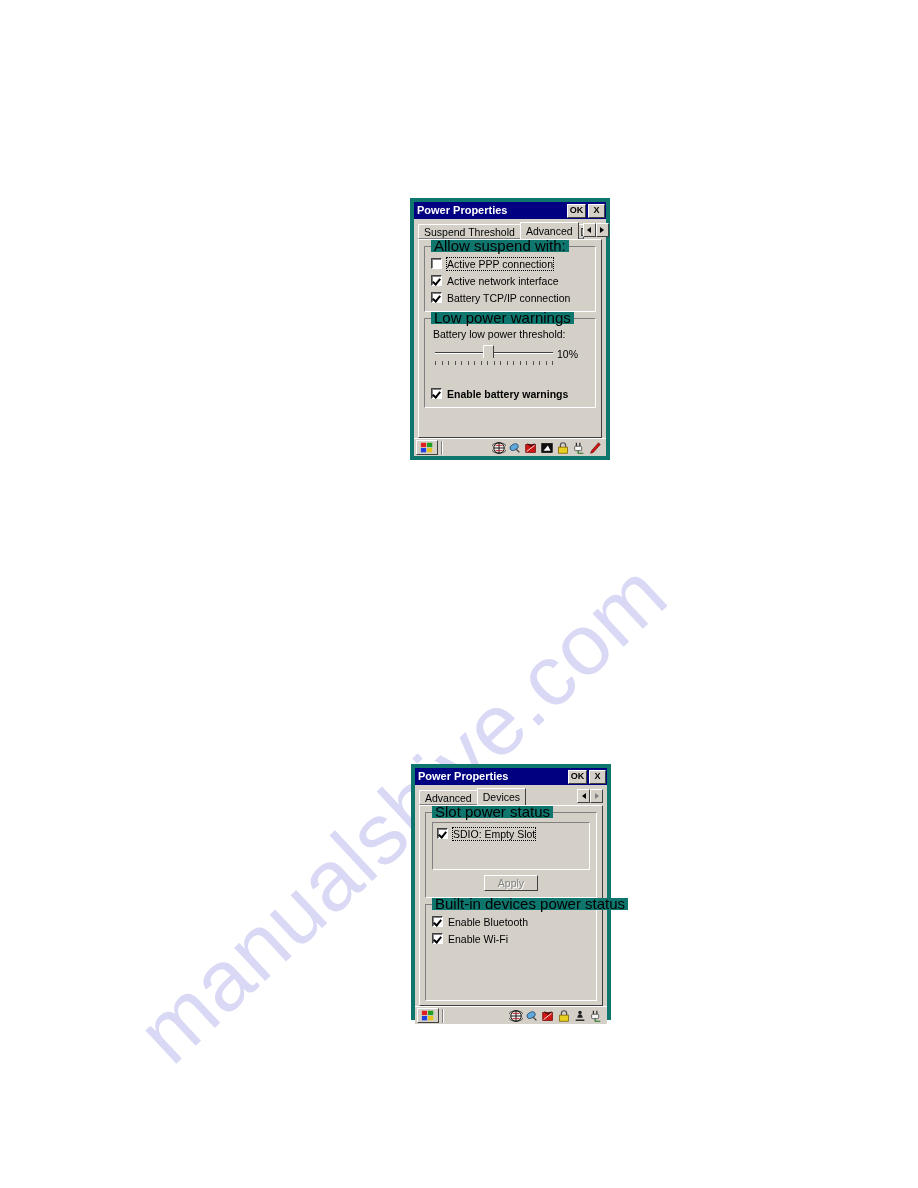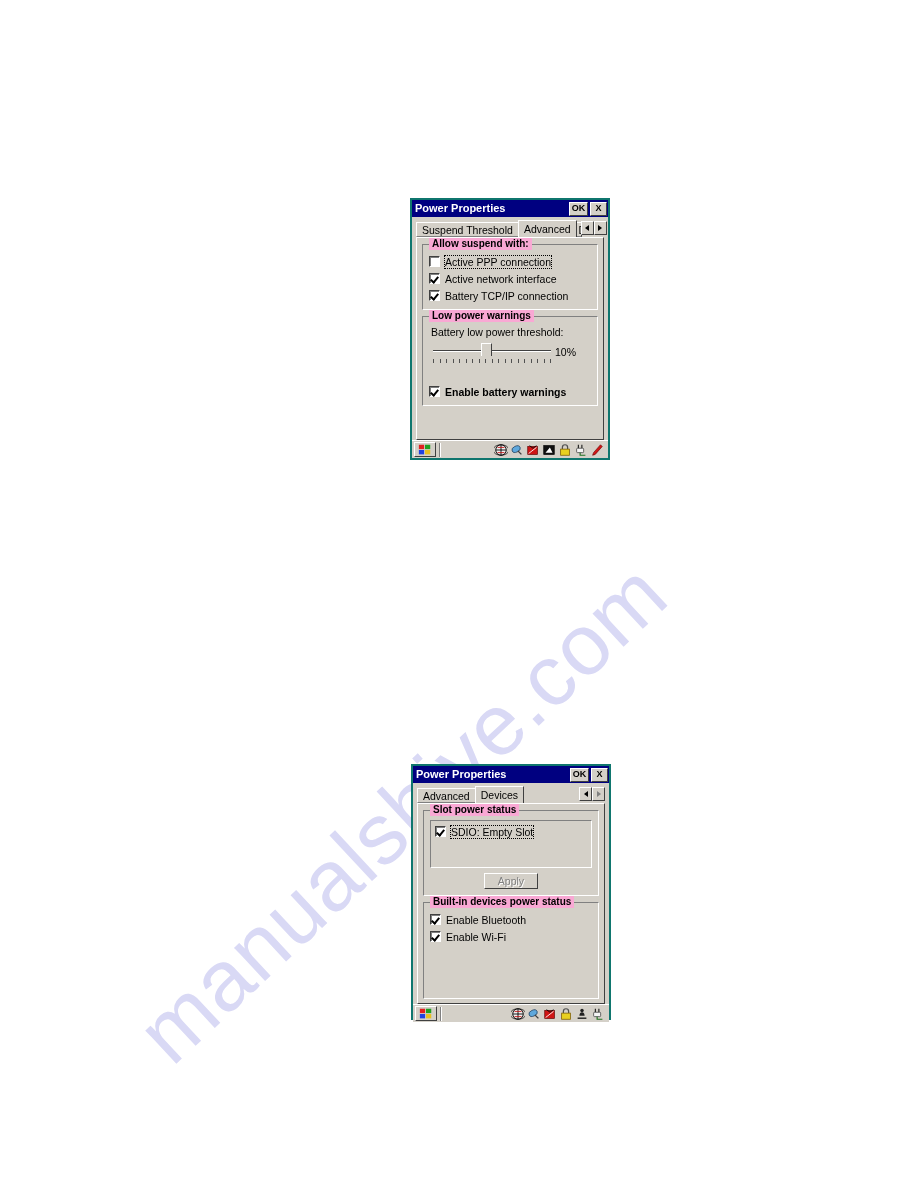--- a/index.html
+++ b/index.html
@@ -33,21 +33,21 @@
     transform-origin: left top;
     letter-spacing: 1px;
   }
   #wm-a { left: 118px; top: 1010px; transform: rotate(-43deg); }
 
   
   .device {
     position: absolute;
     z-index: 5;
     background: #d4d0c8;
-    border: 2px solid #0f766e;
+    border: 4px solid #0f766e;
     box-sizing: border-box;
     font-size: 11px;
     color: #000;
   }
   #device-power-advanced {
     left: 410px;
     top: 198px;
     width: 200px;
     height: 262px;
   }
@@ -202,24 +202,24 @@
     border: 1px solid #808080;
     border-right-color: #ffffff;
     border-bottom-color: #ffffff;
     padding: 9px 6px 6px 6px;
     box-sizing: border-box;
   }
   .groupbox > .gb-title {
     position: absolute;
     top: -7px;
     left: 6px;
-    background: #f9a8d4;
+    background: #0f766e;
     padding: 0 3px;
-    font-size: 10px;
-    font-weight: bold;
+    font-size: 15px;
+    font-weight: normal;
     color: #000;
     white-space: nowrap;
     line-height: 12px;
   }
 
   
   .chk-row {
     display: flex;
     align-items: center;
     height: 15px;

